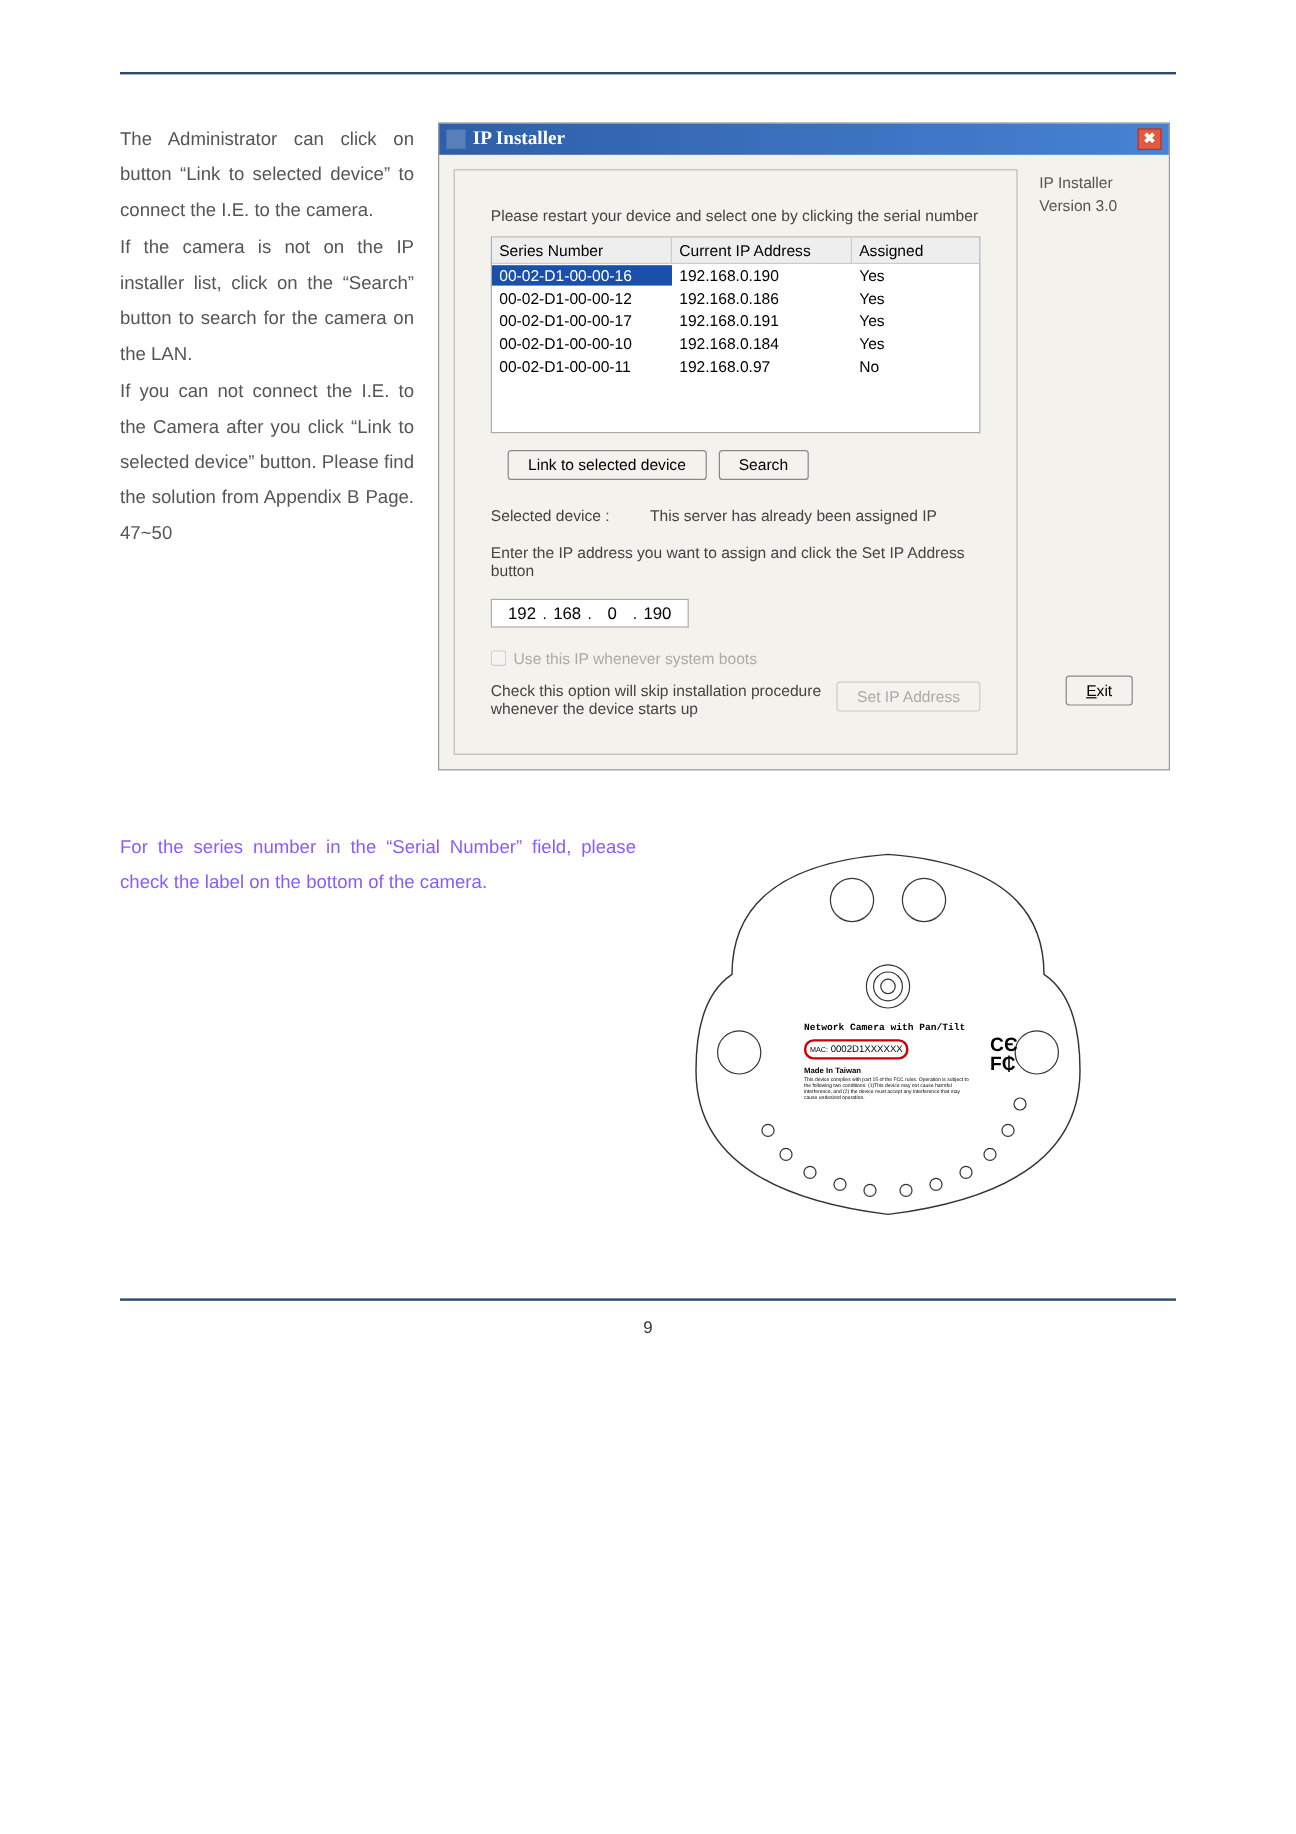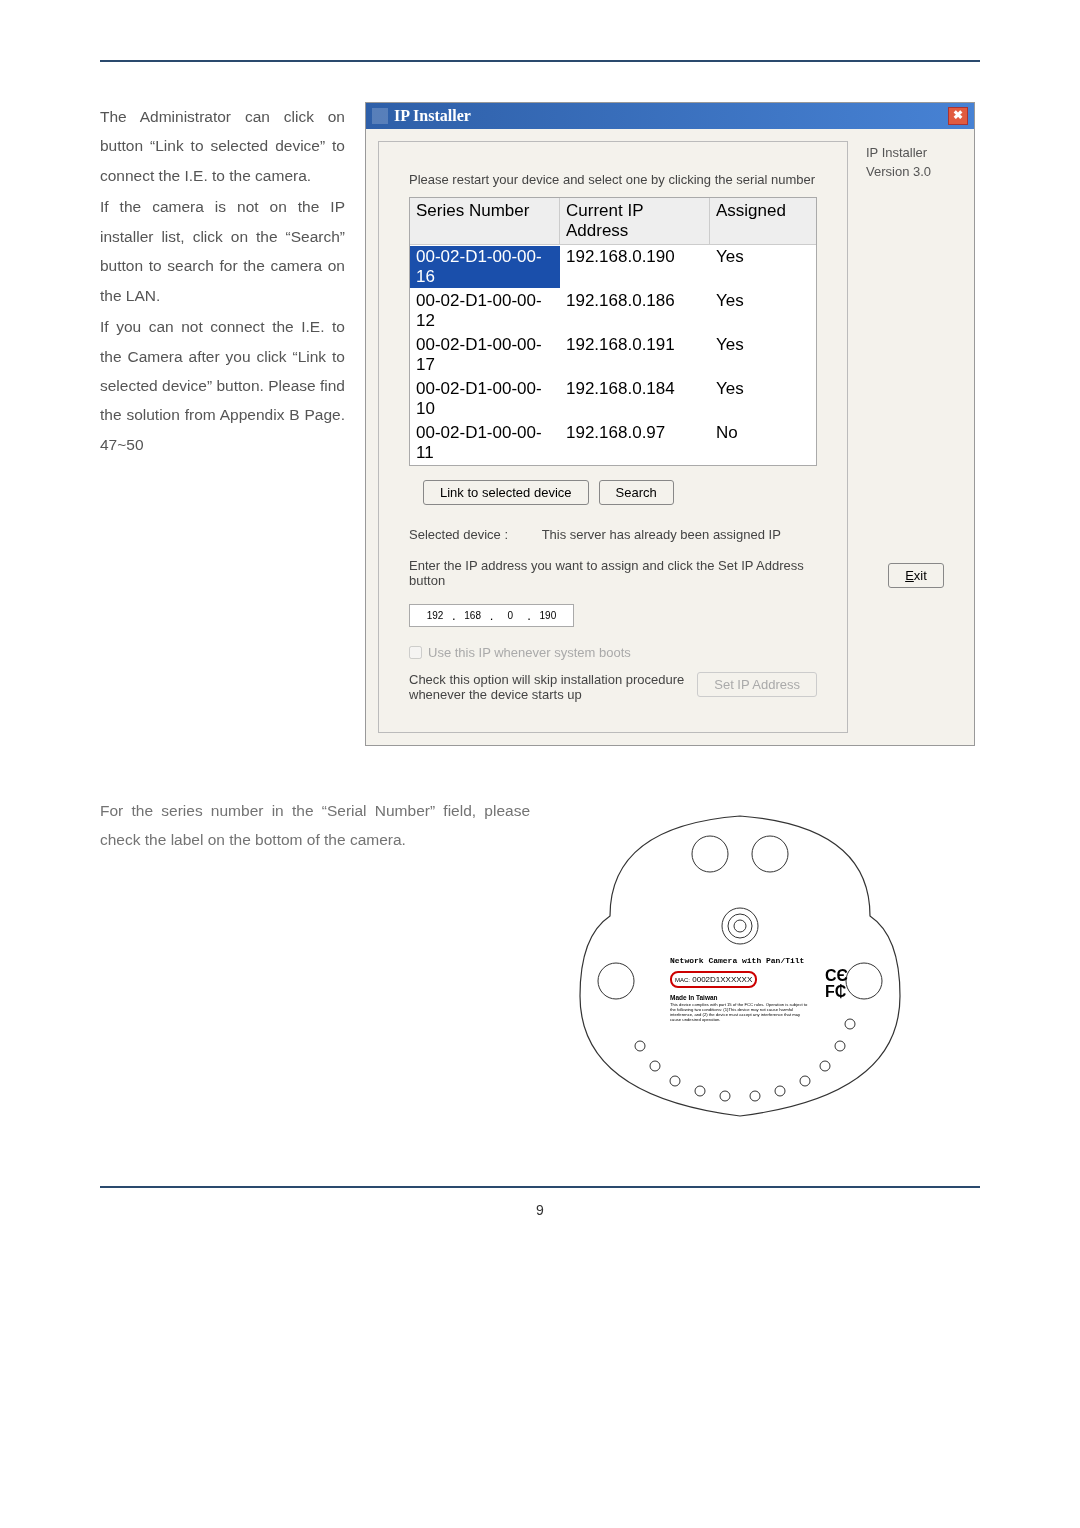--- a/index.html
+++ b/index.html
@@ -82,21 +82,21 @@
     }
     .sidebar-info .vline { margin-top: 4px; }
     .instruction {
       font-size: 13px;
       color: #444;
       margin-bottom: 10px;
     }
     .list-frame {
       border: 1px solid #aaa;
       background: #fff;
-      font-size: 17px;
+      font-size: 13px;
     }
     .list-header {
       display: flex;
       background: #eee;
       border-bottom: 1px solid #ccc;
     }
     .list-col {
       padding: 3px 6px;
       border-right: 1px solid #ccc;
     }
@@ -144,21 +144,21 @@
       display: inline-flex;
       align-items: center;
       padding: 3px 8px;
       margin-top: 6px;
       font-size: 13px;
     }
     .ip-inputs input {
       border: none;
       width: 34px;
       text-align: center;
-      font-size: 10px;
+      font-size: 14px;
       outline: none;
     }
     .checkbox-row {
       margin-top: 18px;
       display: flex;
       align-items: center;
       font-size: 13px;
       color: #aaa;
     }
     .checkbox-row input { margin-right: 6px; }
@@ -187,21 +187,21 @@
     .content-lower {
       display: flex;
       margin-top: 50px;
       gap: 40px;
       align-items: flex-start;
     }
     .lower-text {
       width: 430px;
       font-size: 15.5px;
       line-height: 1.9;
-      color: #737373;
+      color: #8b5cf6;
       font-family: Verdana, Arial, sans-serif;
       text-align: justify;
     }
     .camera-diagram {
       width: 340px;
       height: 340px;
       position: relative;
     }
     .camera-diagram svg { width: 100%; height: 100%; }
     .label-box {

